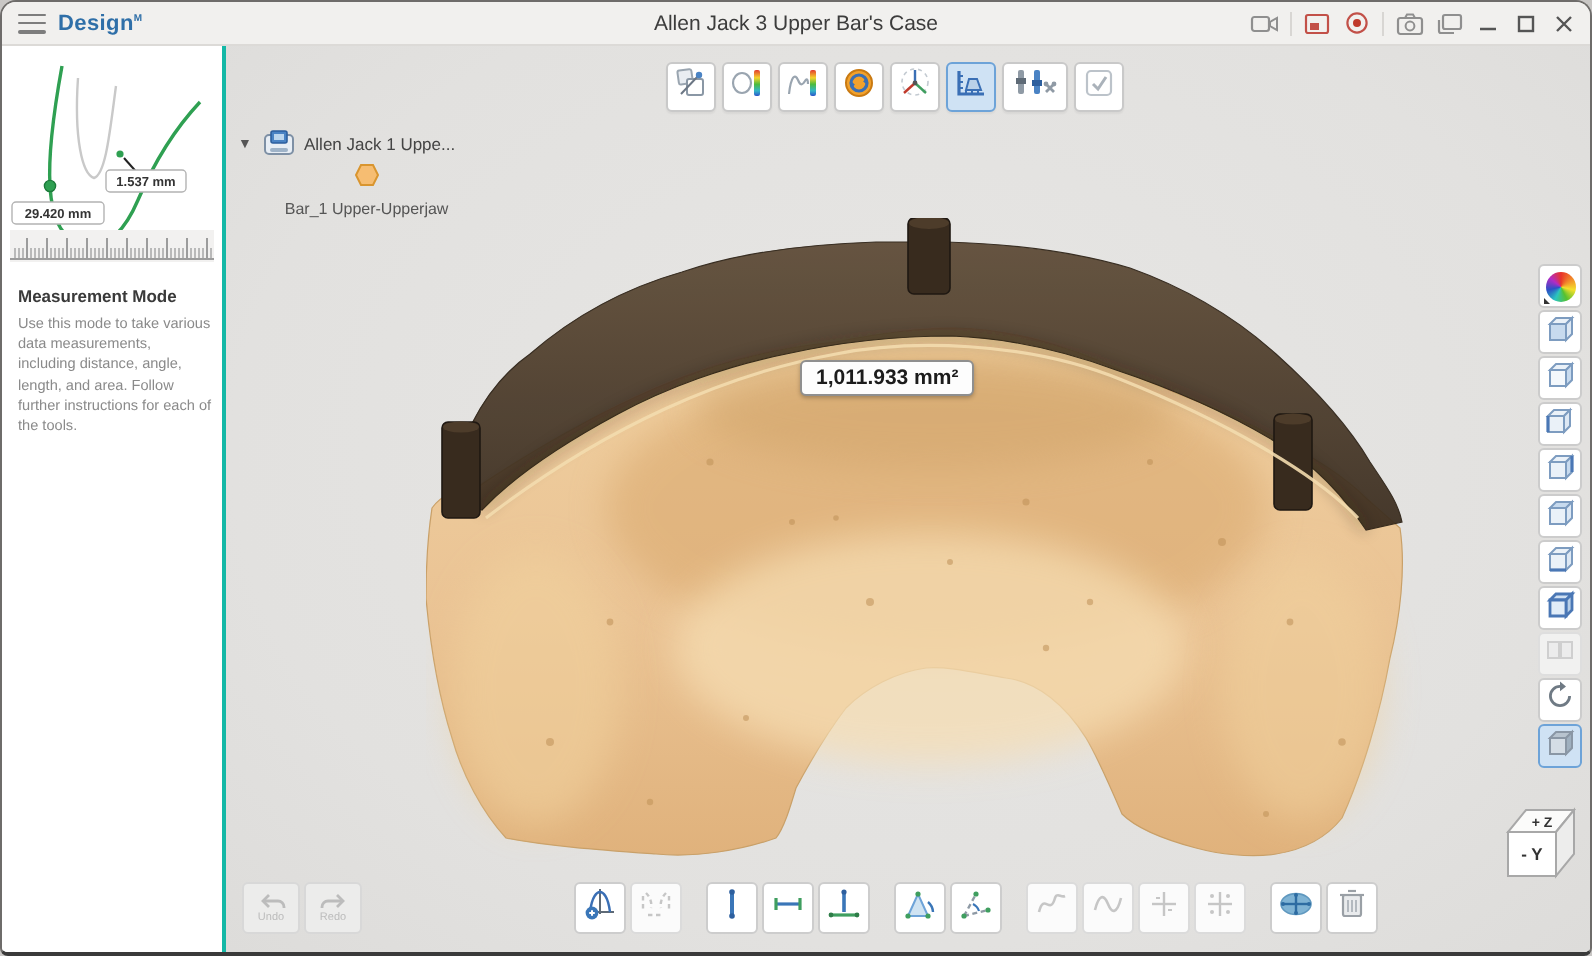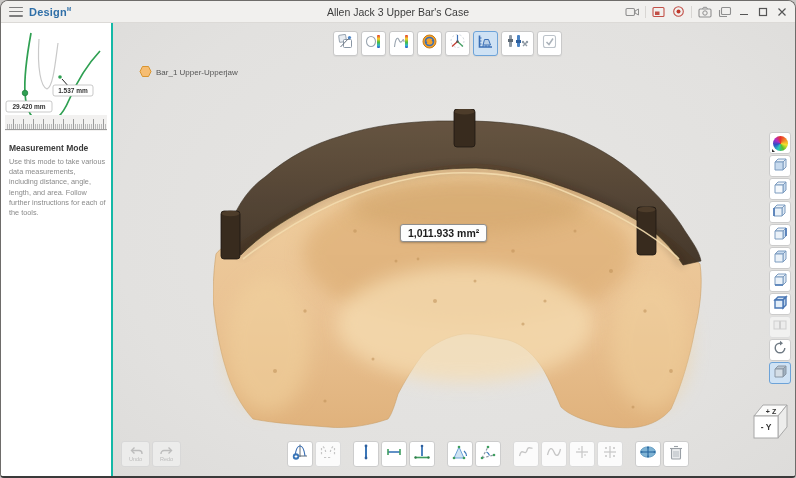--- a/index.html
+++ b/index.html
@@ -30,26 +30,26 @@
     background:radial-gradient(ellipse at 50% 45%, #e7e6e4 0%, #e2e1df 70%, #dddcda 100%);overflow:hidden;}
   
   .top-toolbar{position:absolute;left:220px;top:8px;display:flex;gap:3px;}
   .btn{width:25px;height:25px;background:#fff;border:1px solid #c9c9c9;border-radius:3px;
     display:flex;align-items:center;justify-content:center;cursor:pointer;box-shadow:0 1px 1px rgba(0,0,0,.05);}
   .btn.wide{width:33px;}
   .btn.sel{background:#cfe2f4;border-color:#6da3d8;}
   
   .tree{position:absolute;left:6px;top:40px;font-size:8.5px;color:#444;}
   .tree-row{display:flex;align-items:center;gap:4px;height:18px;cursor:pointer;}
-  .tree-row.child{margin-left:20px;color:#555;}
+  .tree-row.child{margin-left:20px;color:#555;flex-direction:column;}
   .tw{color:#555;font-size:7px;width:8px;}
   
   .area-label{position:absolute;left:287px;top:157px;background:#fdfdfd;border:1px solid #8f8f8f;
     border-radius:3px;padding:2px 7px;font-size:10.5px;font-weight:bold;color:#1c1c1c;
-    box-shadow:0 1px 2px rgba(0,0,0,.25);z-index:6;margin-top:44px;}
+    box-shadow:0 1px 2px rgba(0,0,0,.25);z-index:6;}
   
   .right-col{position:absolute;right:4px;top:109px;display:flex;flex-direction:column;gap:1px;z-index:8;}
   .rbtn{width:22px;height:22px;background:#fff;border:1px solid #cccccc;border-radius:3px;
     display:flex;align-items:center;justify-content:center;cursor:pointer;position:relative;}
   .rbtn.sel{background:#cfe2f4;border-color:#6da3d8;}
   .rbtn.dis{background:#f1f1f0;border-color:#dedede;}
   .cwheel{width:15px;height:15px;border-radius:50%;
     background:conic-gradient(#e8332a,#f1872b,#f5e02c,#57c12f,#2bc5c0,#2b50c5,#b22bc5,#e8332a);}
   .cwheel-mark{position:absolute;left:2px;bottom:1px;width:0;height:0;border-left:3px solid #333;border-top:3px solid transparent;}
   
@@ -312,20 +312,32 @@
       <div class="btn">
         <span>
         <svg width="17" height="17" viewBox="0 0 17 17">
               <rect x="2.5" y="2.5" width="12" height="12" rx="2" fill="#fff" stroke="#bcc3ca" stroke-width="1.1"></rect>
               <path d="M5.5,9 8,11.5 12,5.5" fill="none" stroke="#aab2ba" stroke-width="1.5"></path>
             </svg></span>
       </div>
     </div>
 
     <div class="tree">
+      <div class="tree-row">
+        <span class="tw">▼</span>
+        <span>
+          <svg width="17" height="15" viewBox="0 0 17 15">
+              <rect x="1.5" y="3.5" width="14" height="9.5" rx="2" fill="#e8eef5" stroke="#7e90a5" stroke-width="1"></rect>
+              <rect x="4.5" y="1.5" width="8" height="6" rx="1" fill="#4a83c4" stroke="#2d5f9e" stroke-width=".8"></rect>
+              <rect x="6" y="3" width="5" height="3" fill="#bcd6ee"></rect>
+              <rect x="4" y="10" width="9" height="2" rx="1" fill="#9fb3c8"></rect>
+            </svg>
+        </span>
+        <span>Allen Jack 1 Uppe...</span>
+      </div>
       <div class="tree-row child">
         <span>
           <svg width="13" height="13" viewBox="0 0 13 13">
               <polygon points="3.5,1.5 9.5,1.5 12,6.5 9.5,11.5 3.5,11.5 1,6.5" fill="#f6bd72" stroke="#d9952f" stroke-width="1"></polygon>
             </svg>
         </span>
         <span style="font-size:8px;">Bar_1 Upper-Upperjaw</span>
       </div>
     </div>
 

